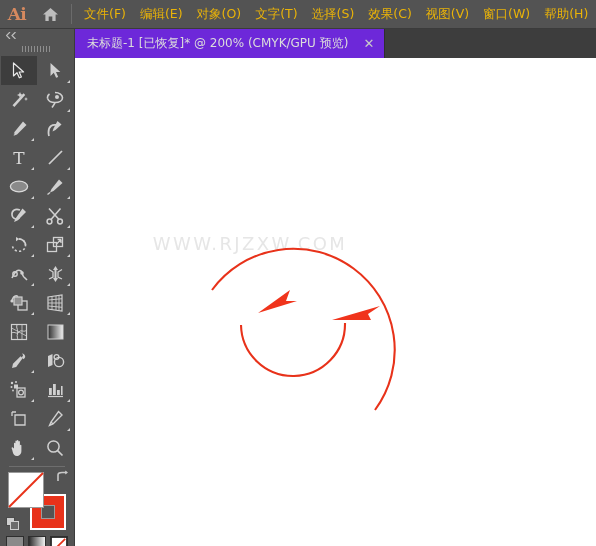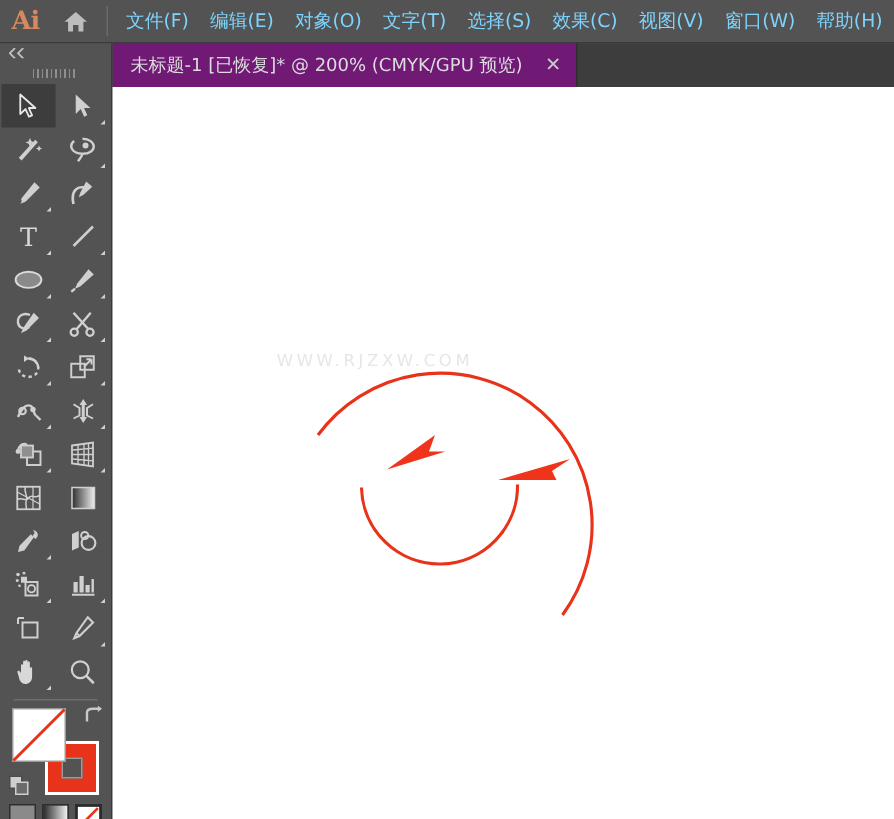--- a/index.html
+++ b/index.html
@@ -24,35 +24,35 @@
     color: #d5895f; font-size: 17px; font-weight: bold;
     font-family: "DejaVu Serif", "Liberation Serif", serif;
     letter-spacing: -0.5px;
   }
   #home-btn {
     width: 32px; height: 29px;
     display: flex; align-items: center; justify-content: center;
   }
   .vsep { width: 1px; height: 20px; background: #6b6b6b; margin: 0 5px; }
   .menu-item {
-    color: #7dd3fc; font-size: 12.5px;
+    color: #eab308; font-size: 12.5px;
     padding: 4px 7px; white-space: nowrap;
     line-height: 1;
   }
 
   
   #tabbar {
     position: absolute; left: 75px; top: 29px;
     width: 521px; height: 29px;
     background: #3d3d3d;
     display: flex; align-items: stretch;
   }
   #doc-tab {
     display: flex; align-items: center;
-    background: #701a75;
+    background: #6d28d9;
     padding: 0 8px 0 12px;
     height: 29px;
     border-right: 1px solid #2f2f2f;
     text-align: right;
   }
   #doc-tab-title { color: #dcdcdc; font-size: 12px; white-space: nowrap; }
   #doc-tab-close {
     color: #c9c9c9; font-size: 13px; margin-left: 13px;
     line-height: 1; padding: 0 2px;
   }
@@ -155,21 +155,21 @@
     position: absolute; left: 65px; top: 175px;
     width: 220px; text-align: center;
     pointer-events: none;
   }
   #wm-main {
     font-size: 31px; color: #e3e3e3; letter-spacing: 2px;
     font-weight: bold; line-height: 1;
     font-family: "DejaVu Sans", "Liberation Sans", sans-serif;
   }
   #wm-sub {
-    font-size: 11px; color: #e6e6e6; letter-spacing: 2.4px;
+    font-size: 18px; color: #e6e6e6; letter-spacing: 2.4px;
     margin-top: 2px; line-height: 1;
   }
   #artwork { position: absolute; left: 0; top: 0; }
 </style>
 </head>
 <body>
 
 <div id="app">
 
   <div id="menubar">

